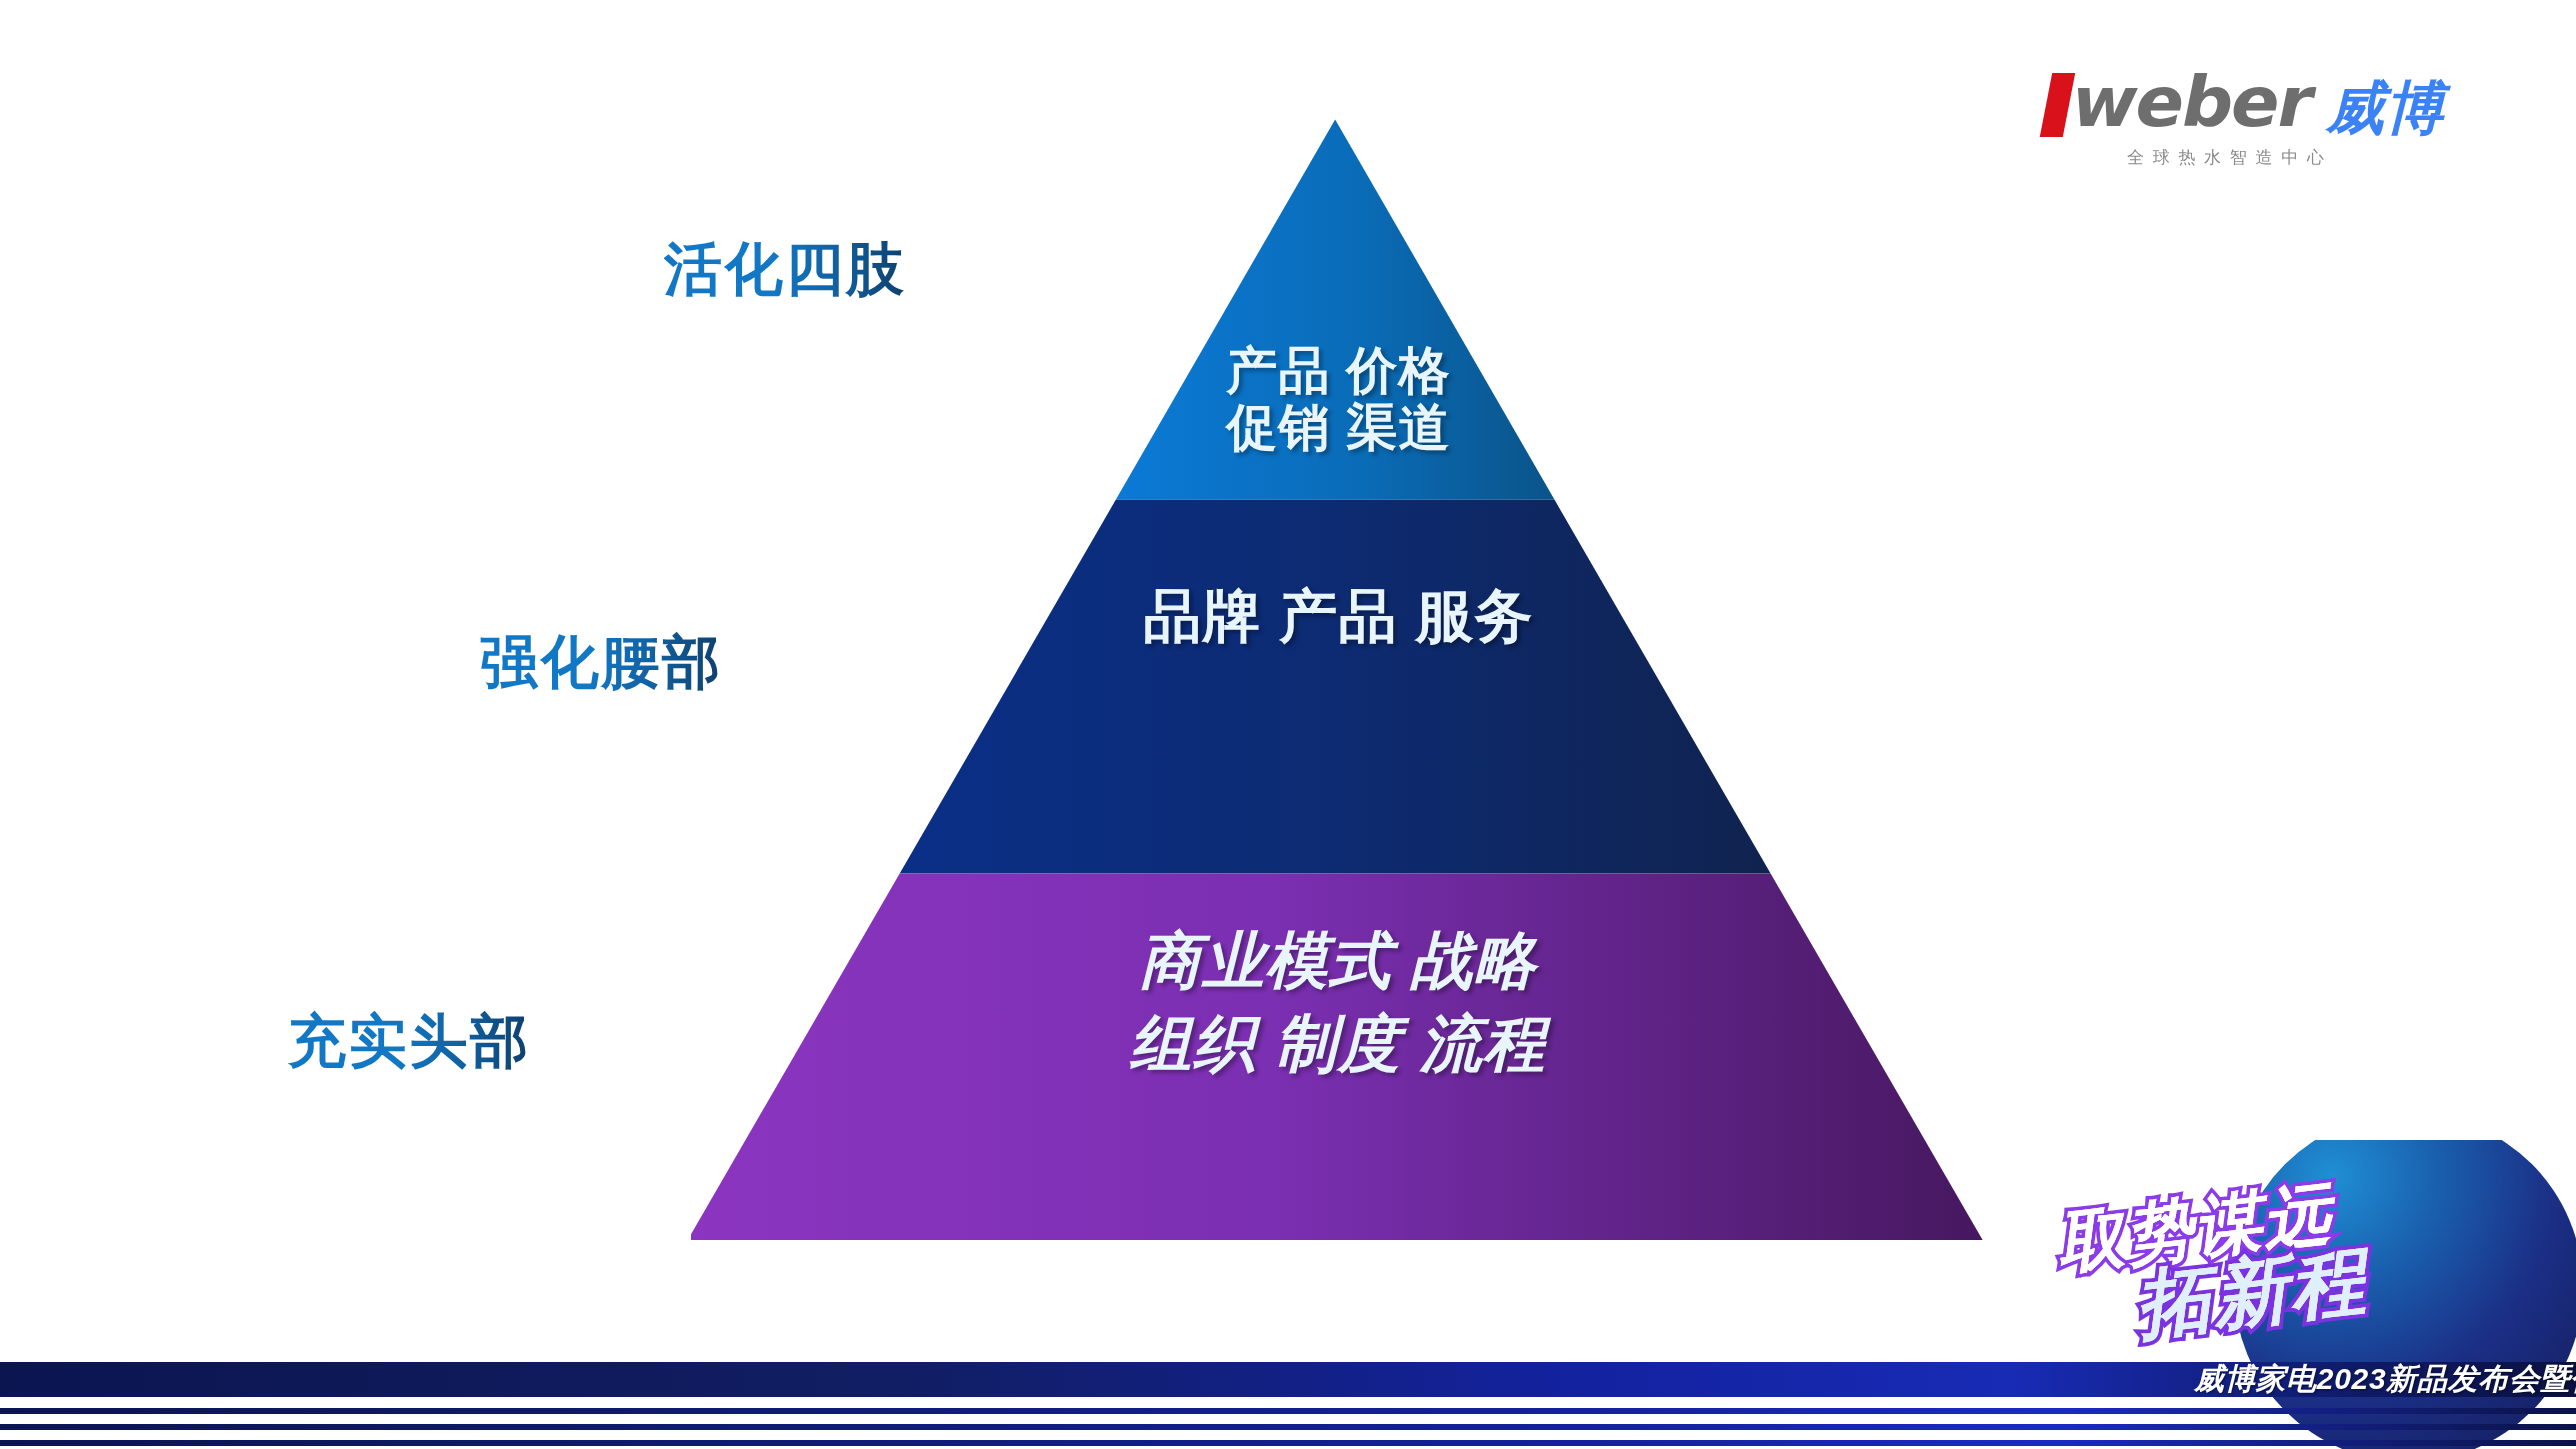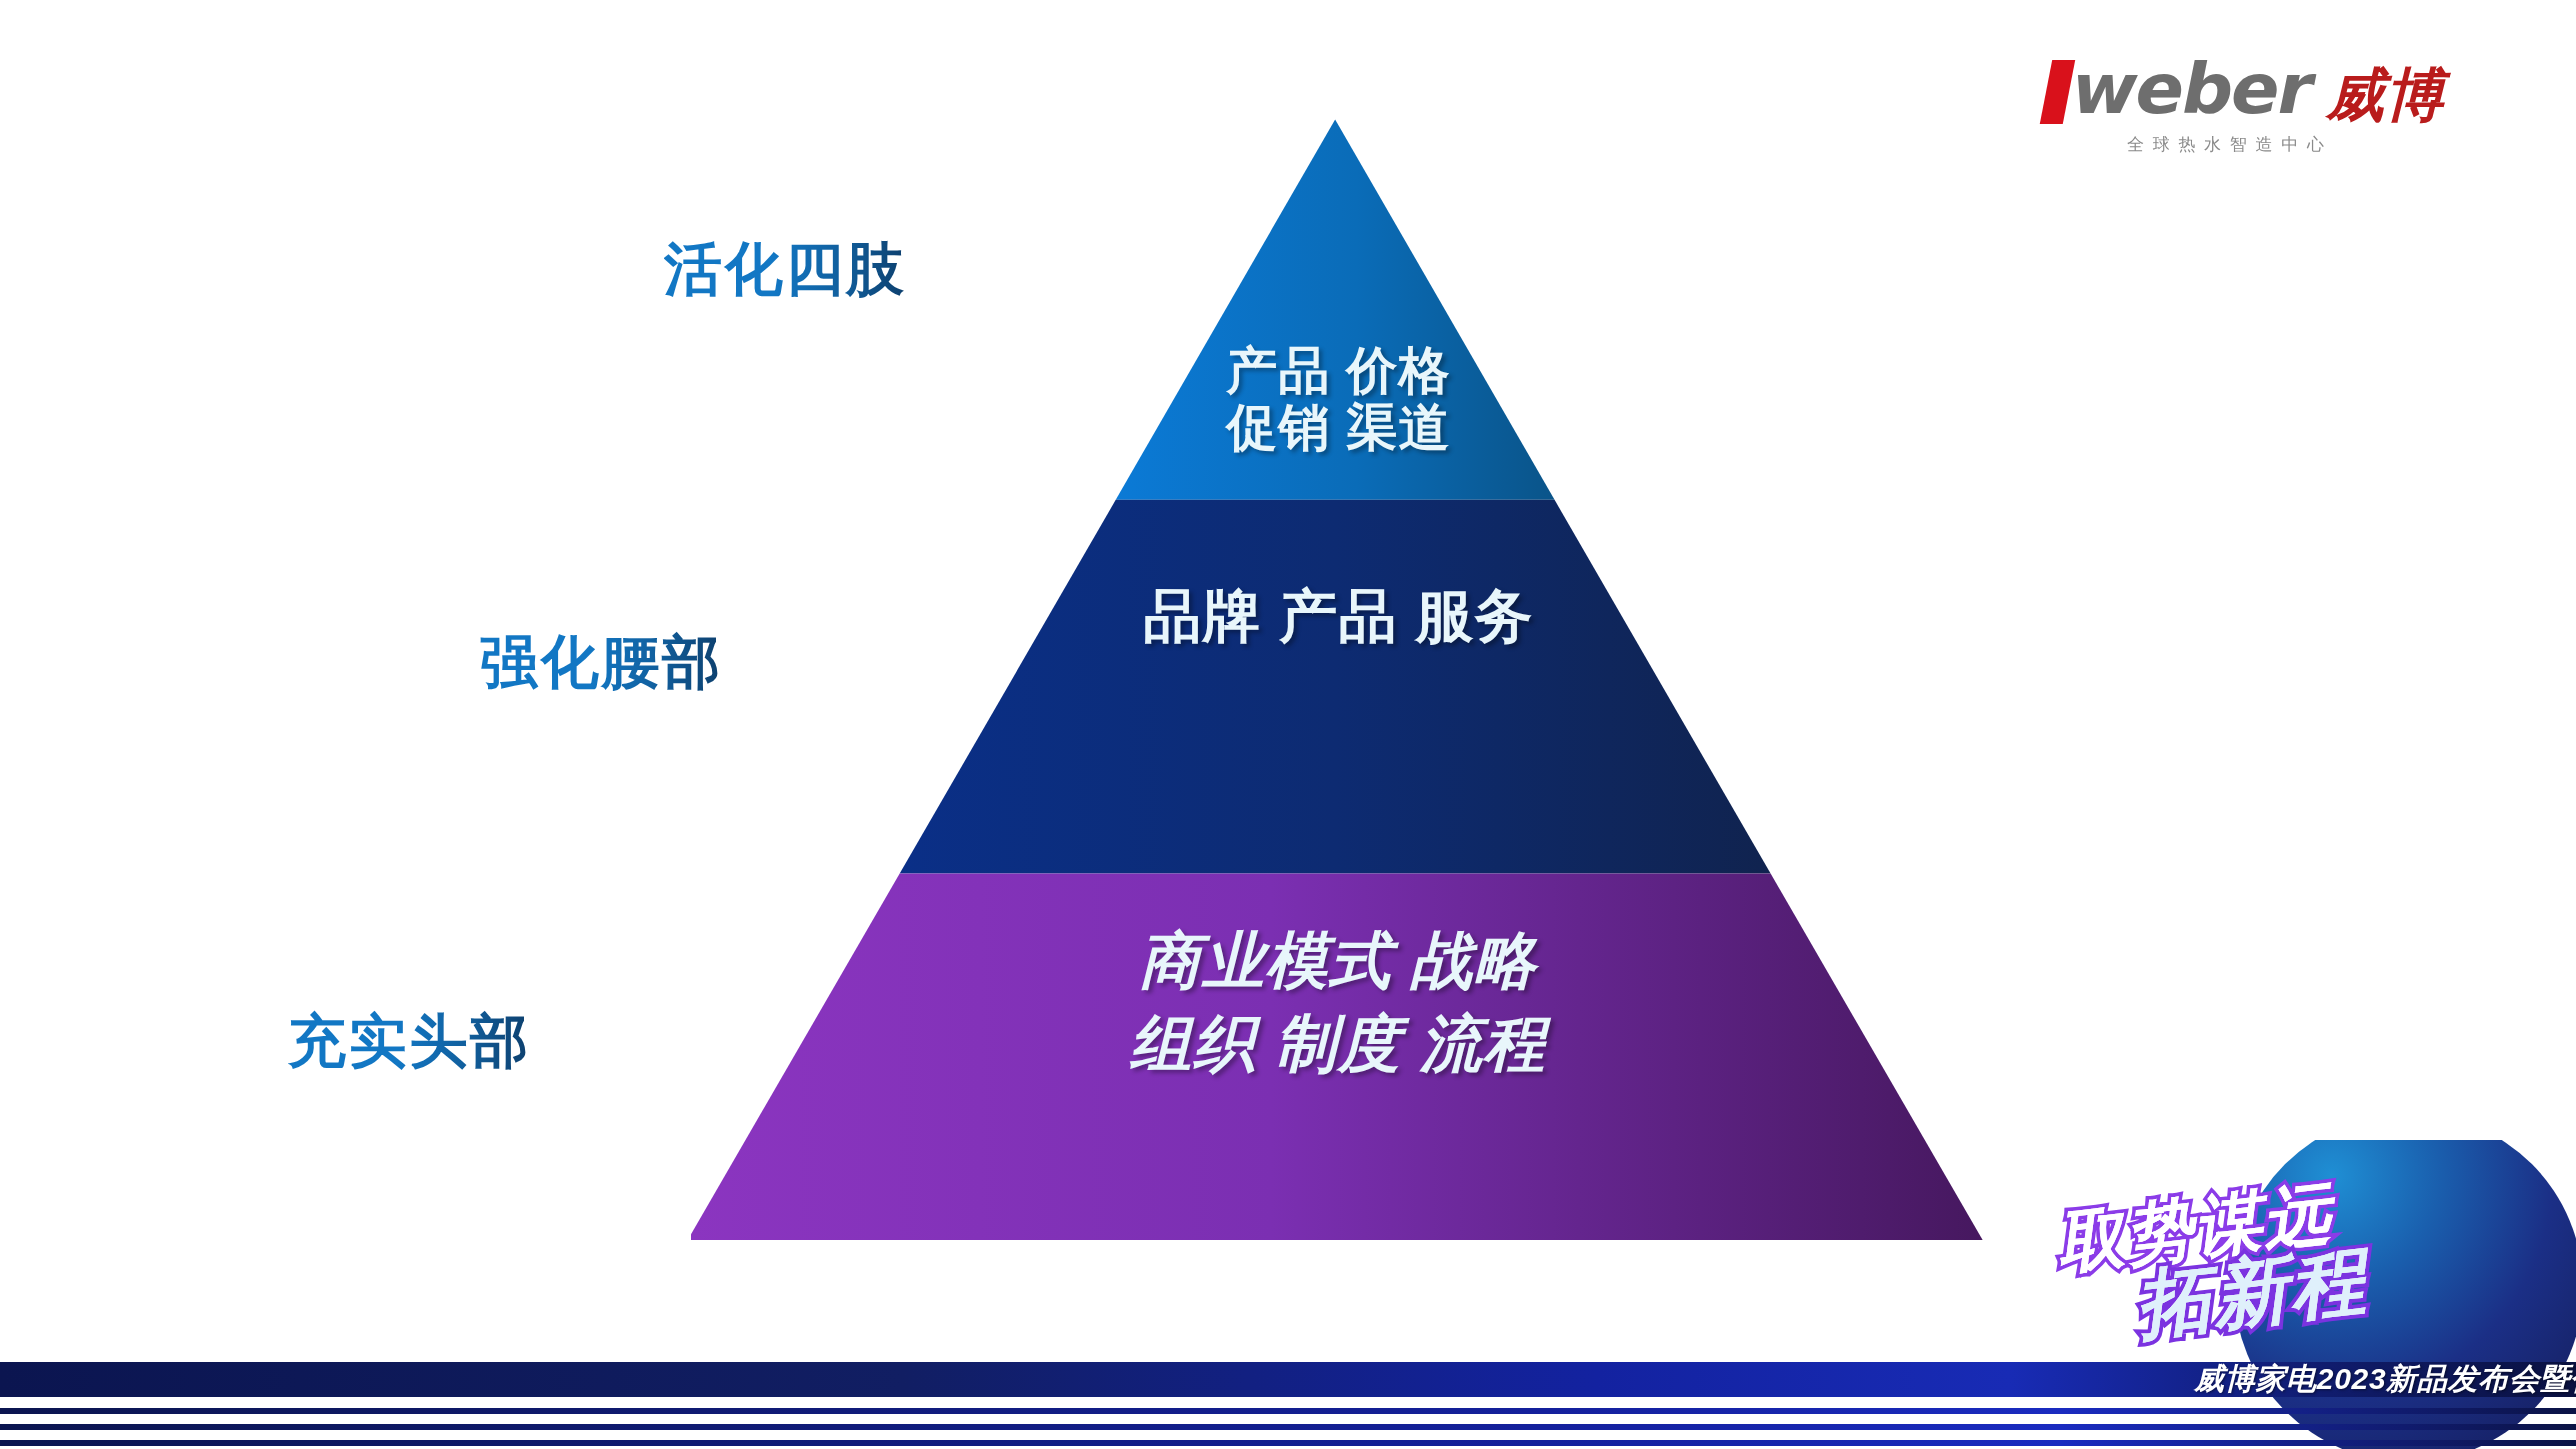--- a/index.html
+++ b/index.html
@@ -18,21 +18,21 @@
   .slide {
     position: absolute;
     inset: 0;
     background: #ffffff;
   }
 
   
   .brand-logo {
     position: absolute;
     left: 2046px;
-    top: 52px;
+    top: 65px;
     width: 429px;
     height: 107px;
   }
   .brand-row {
     display: flex;
     align-items: flex-end;
     height: 72px;
     line-height: 1;
   }
   .brand-slash {
@@ -49,21 +49,21 @@
     font-weight: 700;
     font-style: italic;
     color: #6e6e6e;
     letter-spacing: -2px;
     transform: scaleX(1.02);
   }
   .brand-cn {
     font-size: 58px;
     font-weight: 700;
     font-style: italic;
-    color: #b91c1c;
+    color: #3b82f6;
     margin-left: 17.4px;
     letter-spacing: 1.3px;
   }
   .brand-tagline {
     margin-top: 9.4px;
     margin-left: 81px;
     font-size: 17px;
     color: #8a8a8a;
     letter-spacing: 8.7px;
     font-weight: 400;

